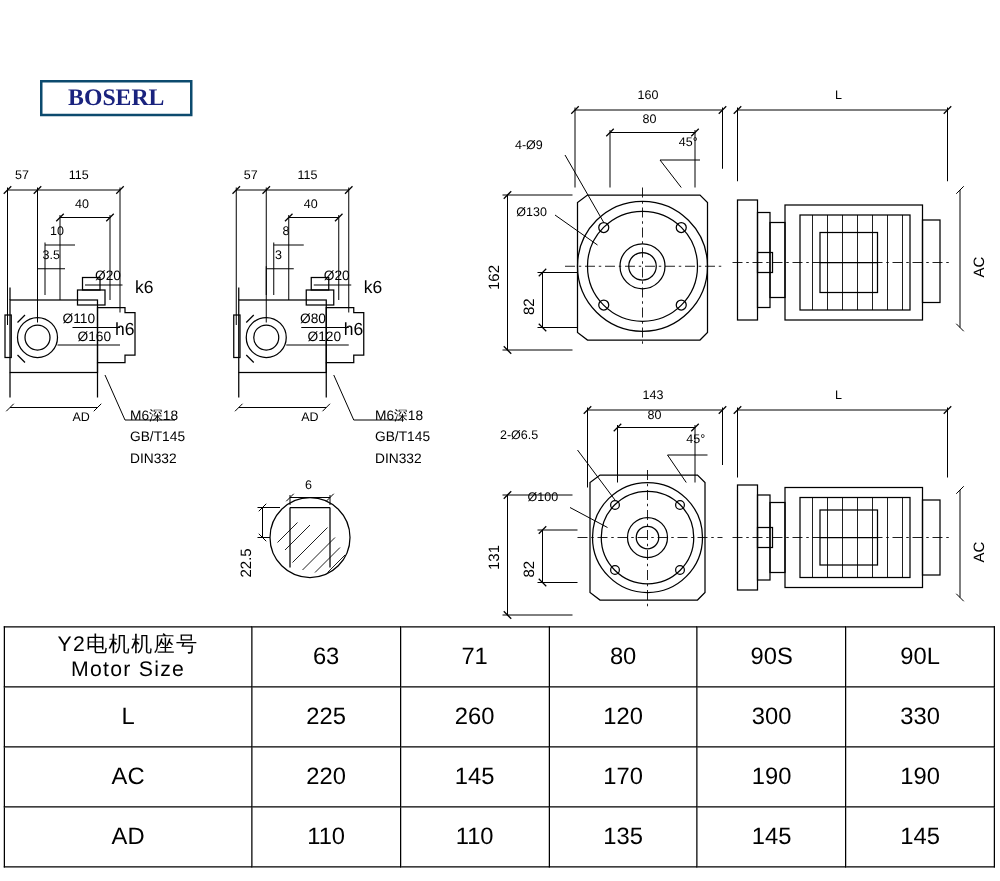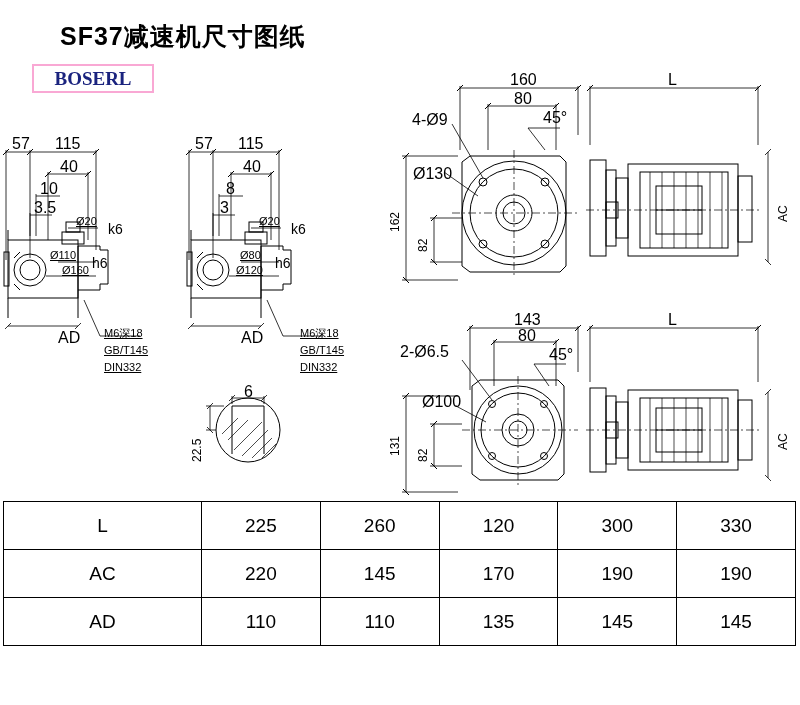--- a/index.html
+++ b/index.html
@@ -16,35 +16,35 @@
   
   .title{
     position:absolute;left:60px;top:20px;
     font-size:25px;font-weight:bold;
     letter-spacing:1px;
     white-space:nowrap;
   }
   .logo-box{
     position:absolute;left:32px;top:64px;
     width:122px;height:29px;
-    border:2px solid #f9a8d4;
+    border:2px solid #0c4a6e;
     box-sizing:border-box;
     text-align:right;
   }
   .logo-text{
     position:absolute;left:0;top:0;width:100%;height:100%;
     display:flex;align-items:center;justify-content:center;
     font-family:"Liberation Serif", serif;
     font-weight:bold;font-size:19px;color:#1a237e;
     letter-spacing:0px;
   }
 
   
-  .lbl{position:absolute;font-size:16px;white-space:nowrap;line-height:1;}
-  .lbl.s{font-size:11px;text-decoration:underline;}
+  .lbl{position:absolute;font-size:10px;white-space:nowrap;line-height:1;}
+  .lbl.s{font-size:11px;}
   .lbl.xs{font-size:14px;}
   .vlbl{position:absolute;font-size:12px;white-space:nowrap;
         transform:rotate(-90deg);transform-origin:left top;}
 
   svg{position:absolute;left:0;top:0;overflow:visible;}
 
   
   .tbl{
     position:absolute;left:3px;top:501px;
     width:793px;
@@ -64,21 +64,20 @@
     letter-spacing:1px;
   }
   .tbl td.rowlab{font-size:19px;}
   .tbl col.c0{width:198px;}
 </style>
 </head>
 <body>
 
 <div class="page">
 
-  <div class="title">SF37减速机尺寸图纸</div>
 
   <div class="logo-box">
     <div class="logo-text">BOSERL</div>
   </div>
 
   <svg width="800" height="705">
     <g stroke="#000" fill="none" stroke-width="1" shape-rendering="geometricPrecision">
 
       <g stroke-width="0.8">
         <line x1="6" y1="150" x2="6" y2="260"></line>
@@ -395,21 +394,21 @@
 
   <div class="lbl" style="left:195px;top:136px;">57</div>
   <div class="lbl" style="left:238px;top:136px;">115</div>
   <div class="lbl" style="left:243px;top:159px;">40</div>
   <div class="lbl" style="left:226px;top:181px;">8</div>
   <div class="lbl" style="left:220px;top:200px;">3</div>
   <div class="lbl s" style="left:259px;top:216px;">Ø20</div>
   <div class="lbl xs" style="left:291px;top:222px;">k6</div>
   <div class="lbl s" style="left:240px;top:250px;">Ø80</div>
   <div class="lbl xs" style="left:275px;top:256px;">h6</div>
-  <div class="lbl s" style="left:236px;top:265px;">Ø120</div>
+  <div class="lbl s" style="left:246px;top:265px;">Ø120</div>
   <div class="lbl" style="left:241px;top:330px;">AD</div>
   <div class="lbl s" style="left:300px;top:328px;">M6深18</div>
   <div class="lbl s" style="left:300px;top:345px;">GB/T145</div>
   <div class="lbl s" style="left:300px;top:362px;">DIN332</div>
 
   <div class="lbl" style="left:244px;top:384px;">6</div>
   <div class="vlbl" style="left:190px;top:462px;">22.5</div>
 
   <div class="lbl" style="left:510px;top:72px;">160</div>
   <div class="lbl" style="left:514px;top:91px;">80</div>
@@ -434,20 +433,31 @@
   <table class="tbl">
     <colgroup>
         <col class="c0">
         <col>
         <col>
         <col>
         <col>
         <col>
       </colgroup>
     <tbody>
+      <tr>
+        <td class="head">
+          <div>Y2电机机座号</div>
+          <div class="mono">Motor Size</div>
+        </td>
+        <td>63</td>
+        <td>71</td>
+        <td>80</td>
+        <td>90S</td>
+        <td>90L</td>
+      </tr>
       <tr>
         <td class="rowlab">L</td>
         <td>225</td>
         <td>260</td>
         <td>120</td>
         <td>300</td>
         <td>330</td>
       </tr>
       <tr>
         <td class="rowlab">AC</td>

